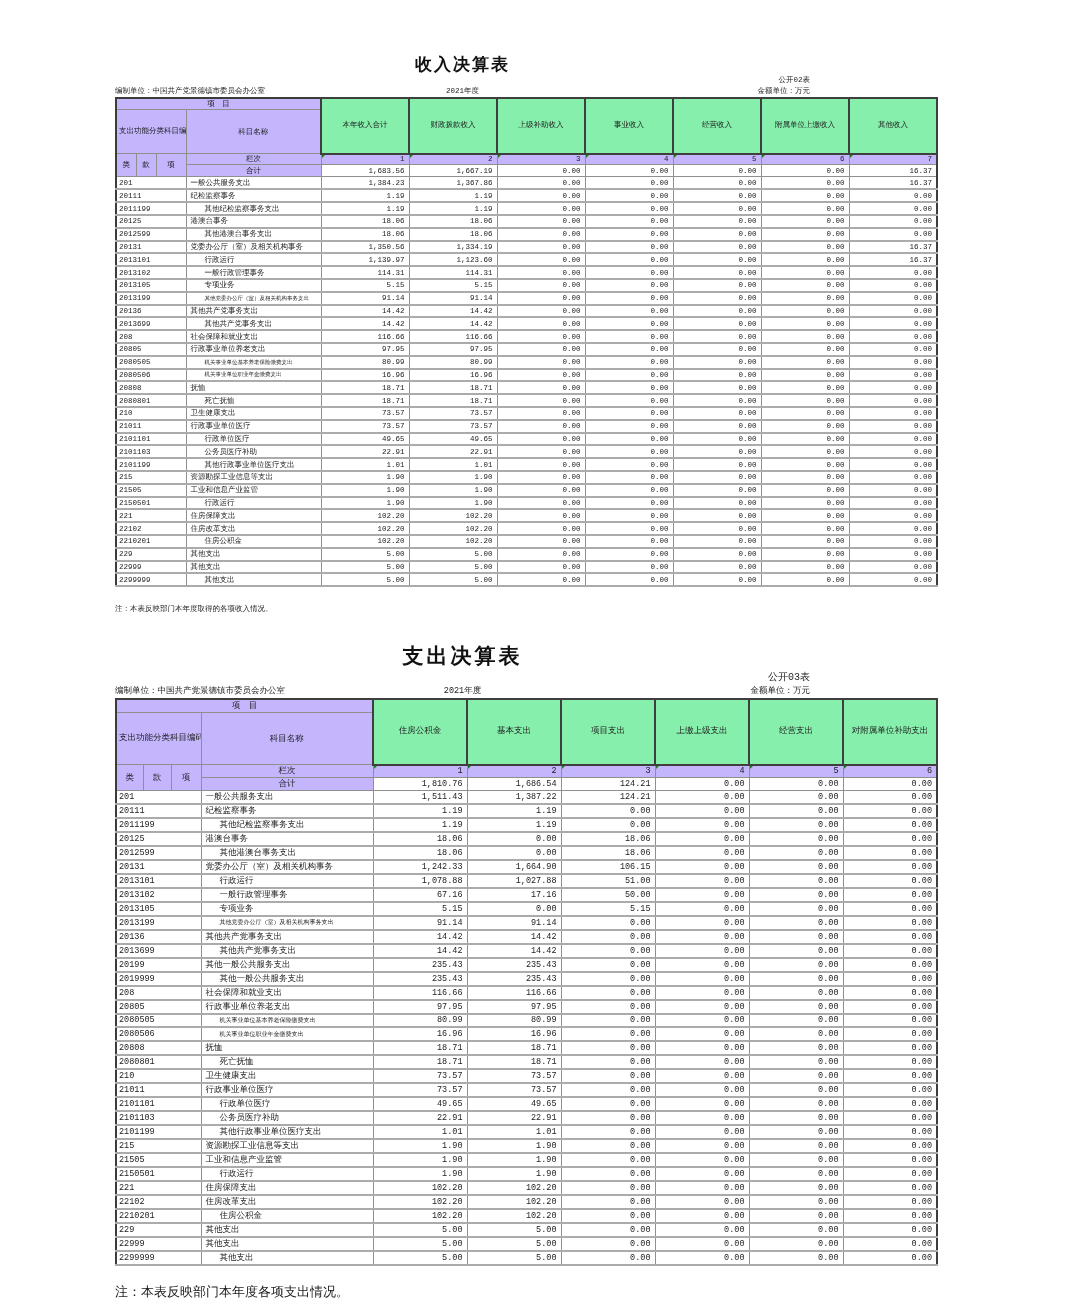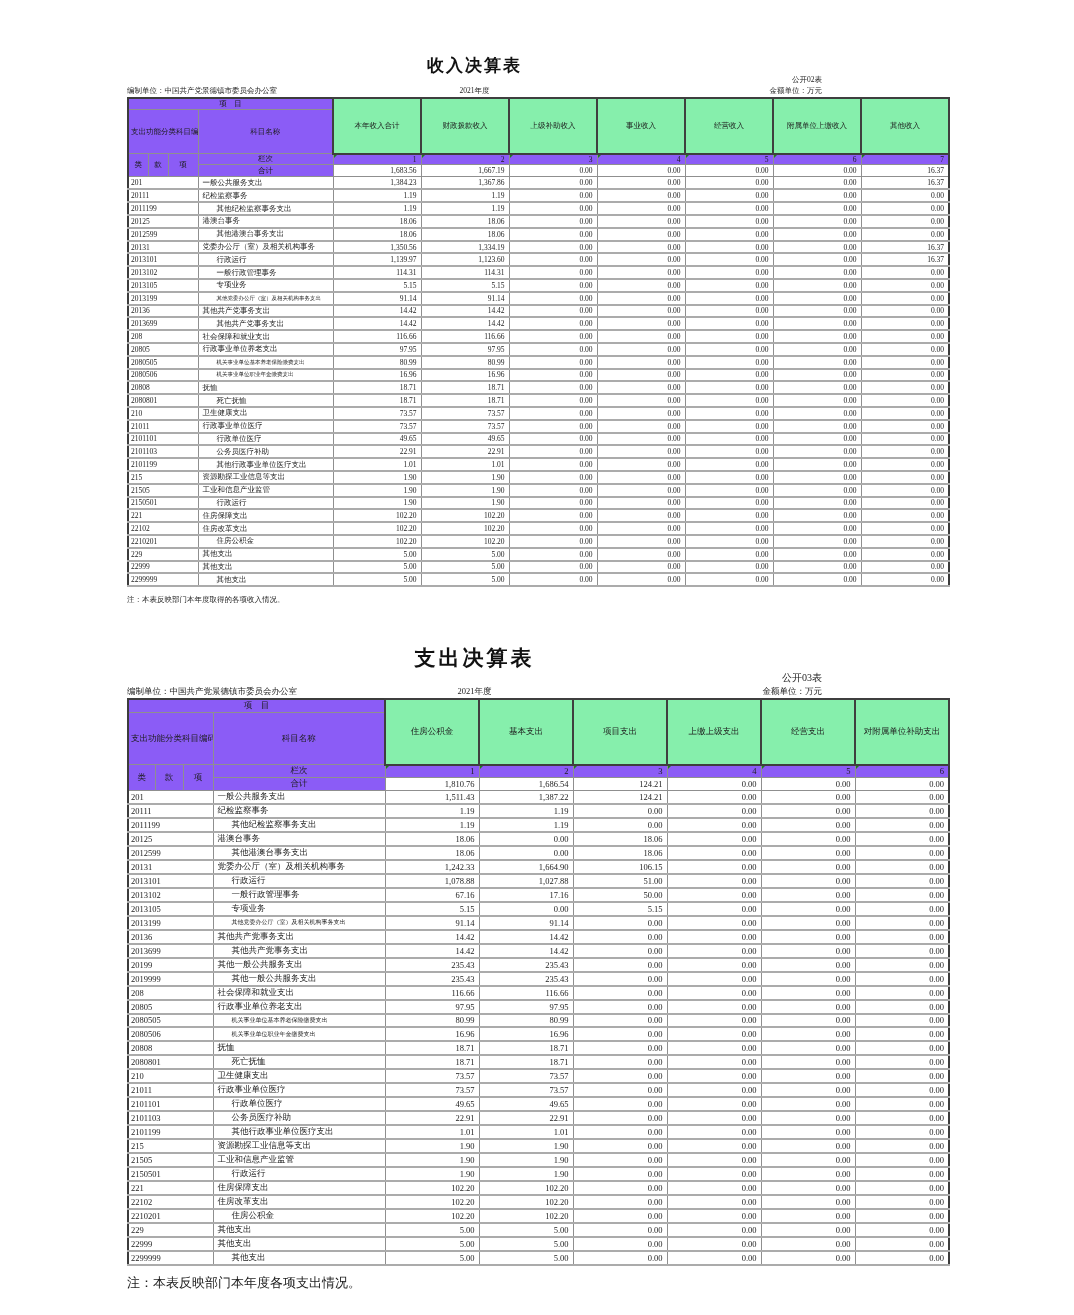--- a/index.html
+++ b/index.html
@@ -2,21 +2,21 @@
 <html><head>
 <meta charset="utf-8">
 <style>
   * { box-sizing: border-box; }
   html,body { margin:0; padding:0; background:#ffffff; }
   .page {
     position:relative; width:1074px; height:1315px; background:#ffffff;
     font-family:"Liberation Serif","DejaVu Serif",serif; color:#1c1c1c;
     overflow:hidden;
   }
-  .sheet { position:absolute; left:127px; width:695px; }
+  .sheet { position:absolute; left:115px; width:695px;font-family:Liberation Mono, monospace; }
   #income-sheet { top:56px; }
   #expenditure-sheet { top:645px; }
 
   .sheet-title { text-align:center; font-weight:bold; margin:0; color:#111; }
   #income-sheet .sheet-title { font-size:17px; letter-spacing:2px; line-height:20px; }
   #expenditure-sheet .sheet-title { font-size:21px; letter-spacing:3px; line-height:26px; margin-bottom:1px; }
 
   .corner { text-align:right; line-height:1.15; }
   #income-sheet .corner { font-size:7.5px; }
   #expenditure-sheet .corner { font-size:10px; }
@@ -25,21 +25,21 @@
   #income-sheet .meta { font-size:7.5px; height:12px; line-height:12px; }
   #expenditure-sheet .meta { font-size:8.5px; height:14px; line-height:14px; }
   .meta .center { position:absolute; left:0; right:0; text-align:center; }
   .meta .right  { position:absolute; right:0; top:0; }
 
   table.fin-table { border-collapse:collapse; width:821px; table-layout:fixed; border:2px solid #3c3c3c; }
   table.fin-table td {
     border:1px solid #8f8f8f; overflow:hidden; white-space:nowrap;
     padding:0 2px; vertical-align:middle;
   }
-  .hdr { background:#8b5cf6; text-align:center; }
+  .hdr { background:#c4b5fd; text-align:center; }
   .colhead { background:#86efac; text-align:center; border:2px solid #3f3f3f !important; white-space:normal; line-height:1.25; padding:0 3px; }
   .wrap { white-space:normal; line-height:1.3; }
   .num { text-align:right; padding-right:4px !important; }
   .code { text-align:left; padding-left:2px !important; }
   .name { text-align:left; padding-left:4px !important; }
   .name.indent { padding-left:18px !important; }
 
   
   #income-sheet .project-row td { height:12px; font-size:7.5px; }
   #income-sheet .main-header td { height:44px; font-size:7.5px; }
@@ -57,21 +57,21 @@
   #expenditure-sheet .name.small { font-size:6px; }
 
   tbody.body-rows td { border-bottom:2px solid #ababab; }
 
   .rank-cell { position:relative; }
   .rank-cell::before {
     content:""; position:absolute; top:0; left:0;
     border-top:3px solid #1e7e1e; border-right:3px solid transparent;
   }
 
-  .note { margin-top:8px; }
+  .note { margin-top:17px; }
   #income-sheet .note { font-size:7.5px; }
   #expenditure-sheet .note { font-size:13px; }
 </style>
 </head>
 <body>
 
 <div class="page">
 
   <div class="sheet" id="income-sheet">
     <div class="sheet-title">收入决算表</div>

